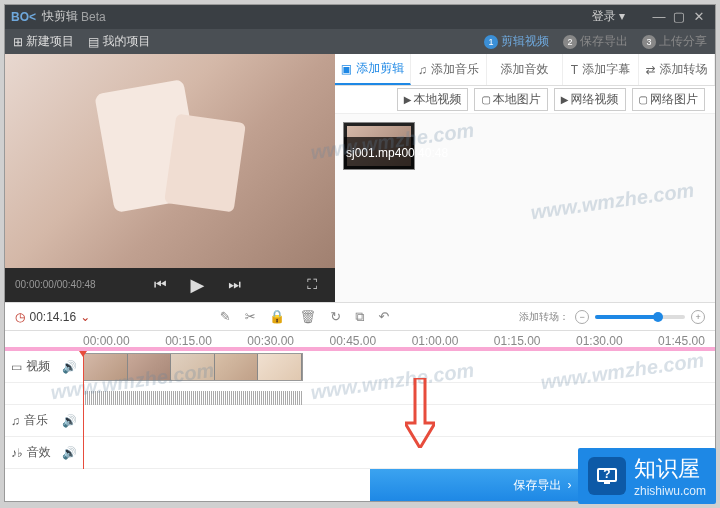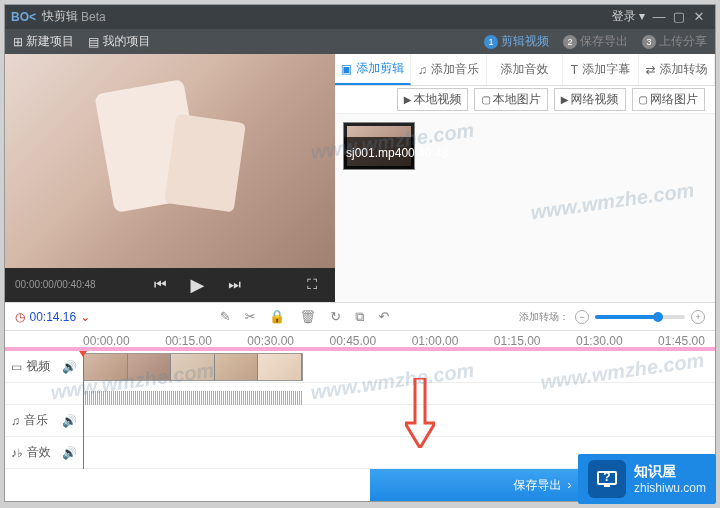--- a/index.html
+++ b/index.html
@@ -29,21 +29,21 @@
 .rtabs{height:32px;display:flex;border-bottom:1px solid #ddd;background:#fff}
 .rtab{flex:1;display:flex;align-items:center;justify-content:center;gap:4px;color:#666;cursor:pointer;font-size:12px;border-right:1px solid #eee}
 .rtab.active{color:#1e88e5;border-bottom:2px solid #1e88e5}
 .rsub{height:28px;display:flex;align-items:center;justify-content:flex-end;gap:6px;padding:0 10px;background:#fff;border-bottom:1px solid #eee}
 .rsubbtn{border:1px solid #ccc;padding:2px 6px;font-size:10px;color:#555;cursor:pointer;display:flex;align-items:center;gap:2px}
 .rcontent{flex:1;padding:8px;background:#fafafa;position:relative}
 .clip{width:72px;height:48px;background:#222;border:1px solid #888;position:relative}
 .clip::before{content:"";position:absolute;inset:3px;background:linear-gradient(135deg,#d4b8a8,#a08070)}
 .clip .cliplabel{position:absolute;bottom:0;left:0;right:0;background:rgba(0,0,0,.7);color:#fff;font-size:8px;padding:9px 2px;display:flex;justify-content:space-between}
 .edittb{height:30px;display:flex;align-items:center;padding:0 10px;border-top:1px solid #ddd;border-bottom:1px solid #ddd;background:#fff}
-.edittb .tcode{color:#1d4ed8;font-size:12px}
+.edittb .tcode{color:#404040;font-size:12px}
 .edittb .espacer{flex:1}
 .edittb .eicon{color:#888;padding:0 7px;cursor:pointer;font-size:13px}
 .edittb .zlabel{font-size:10px;color:#888;margin-right:6px}
 .slider{width:90px;height:4px;background:#ddd;border-radius:2px;position:relative;margin:0 6px}
 .slider .fill{position:absolute;left:0;top:0;height:100%;width:70%;background:#1e88e5;border-radius:2px}
 .slider .thumb{position:absolute;left:70%;top:50%;width:10px;height:10px;background:#1e88e5;border-radius:50%;transform:translate(-50%,-50%)}
 .zbtn{width:14px;height:14px;border:1px solid #aaa;border-radius:50%;color:#888;font-size:9px;display:flex;align-items:center;justify-content:center;cursor:pointer}
 .timeline{flex:1;display:flex;flex-direction:column;background:#fff}
 .ruler{height:20px;display:flex;position:relative;border-bottom:4px solid #f9a8d4}
 .ruler .tracklabel{width:78px}
@@ -66,33 +66,33 @@
 .bottombar{height:32px;display:flex;background:#fff}
 .bottombar .bleft{width:365px}
 .bottombar .bexport{flex:1;background:linear-gradient(#3ba3f0,#1e88e5);color:#fff;display:flex;align-items:center;justify-content:center;gap:6px;cursor:pointer;font-size:13px}
 .wm{position:absolute;font-size:20px;color:rgba(100,130,160,.25);font-style:italic;font-weight:bold;transform:rotate(-8deg);pointer-events:none;font-family:Arial}
 .arrow{position:absolute;left:405px;top:378px;pointer-events:none}
 .arrow svg{width:30px;height:70px}
 .brand{position:absolute;right:4px;bottom:4px;background:#1e88e5;color:#fff;padding:6px 10px;display:flex;align-items:center;gap:8px;border-radius:2px}
 .brand .bicon{width:38px;height:38px;background:#0d5aa7;border-radius:6px;display:flex;align-items:center;justify-content:center}
 .brand .bicon svg{width:24px;height:24px}
 .brand .btext{display:flex;flex-direction:column}
-.brand .bcn{font-size:14px;font-weight:bold}
+.brand .bcn{font-size:22px;font-weight:normal}
 .brand .ben{font-size:12px;opacity:.85}
 </style>
 </head>
 <body>
 
 <div class="app">
   <div class="titlebar">
     <span class="logo">BO&lt;</span>
     <span>快剪辑</span>&nbsp;
     <span style="opacity:.7">Beta</span>
     <div class="spacer"></div>
-    <span style="margin-right:4px">登录 ▾</span>
+    <span style="margin-right:24px">登录 ▾</span>
     <span class="wbtn">—</span>
     <span class="wbtn">▢</span>
     <span class="wbtn">✕</span>
   </div>
 
   <div class="menubar">
     <div class="mitem">
         <span>⊞</span>
         <span>新建项目</span>
       </div>

